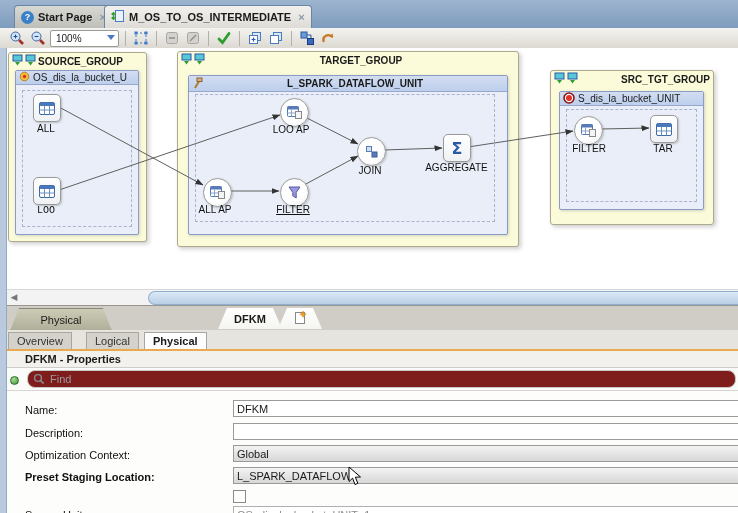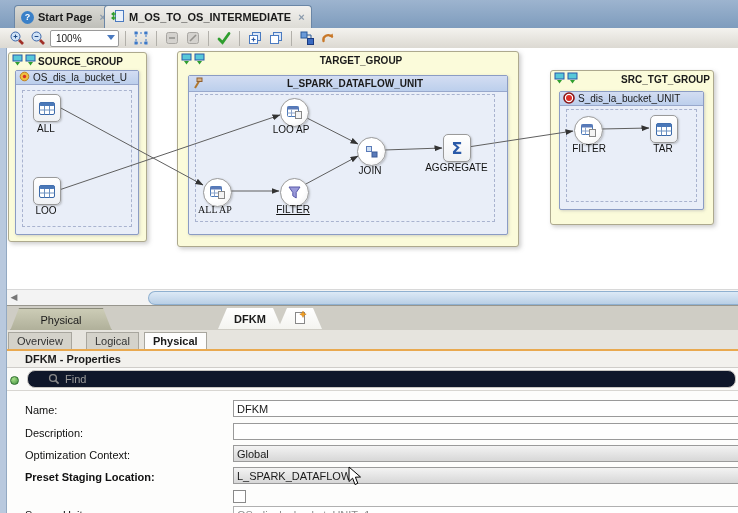--- a/index.html
+++ b/index.html
@@ -77,21 +77,21 @@
   .props{position:absolute;left:0;top:349px;width:738px;height:164px;background:#fdfdfc;
          border-top:2px solid #e9a94f;}
   .props-hd{position:absolute;left:0;top:0;width:738px;height:16px;background:#f2f1ed;
             border-bottom:1px solid #cfcdc9;display:flex;align-items:center;padding-left:25px;
             font-weight:bold;font-size:11px;}
   .findrow{position:absolute;left:0;top:17px;width:738px;height:22px;background:#fbfbf9;
            border-bottom:1px solid #d8d6d2;}
   .gdot{position:absolute;left:10px;top:8px;width:7px;height:7px;border-radius:50%;
         background:radial-gradient(circle at 35% 30%,#a8e088,#3f8f3f);border:1px solid #2f6f2f;}
   .findbox{position:absolute;left:27px;top:2px;right:2px;height:16px;border:1px solid #c9c7c3;
-           border-radius:8px;display:flex;align-items:center;gap:5px;padding-left:20px;background:#0f172a;}
+           border-radius:8px;display:flex;align-items:center;gap:5px;padding-left:5px;background:#7f1d1d;}
   .findph{color:#9a9a9a;font-size:11px;}
   .frm-label{position:absolute;left:25px;font-size:11px;color:#111;white-space:nowrap;}
   .fld{position:absolute;left:233px;width:503px;height:15px;border:1px solid #9a9a9a;
        font-size:11px;display:flex;align-items:center;padding-left:3px;white-space:nowrap;overflow:hidden;}
   .fld.text{background:#fff;}
   .fld.drop{background:linear-gradient(#f3f3f3,#d7d7d7);}
   .fld.dis{background:#fff;border-color:#b0b0b0;color:#8c8c8c;}
   .chk{position:absolute;left:233px;width:11px;height:11px;border:1px solid #8a8a8a;background:#fff;}
   .cursor{position:absolute;left:348px;top:466px;z-index:99;pointer-events:none;}
 </style>
@@ -320,42 +320,42 @@
     <div class="nlabel" style="left:24px;top:75px;width:44px;">ALL</div>
     <div class="node-sq" style="left:33px;top:129px;">
       <svg width="16" height="13" viewBox="0 0 16 13">
           <rect x="0.5" y="0.5" width="15" height="12" rx="1.5" fill="#fff" stroke="#3a68a8"></rect>
           <rect x="0.5" y="0.5" width="15" height="3.5" rx="1.5" fill="#4a78b8"></rect>
           <line x1="5.5" y1="4" x2="5.5" y2="12.5" stroke="#6a90c0"></line>
           <line x1="10.5" y1="4" x2="10.5" y2="12.5" stroke="#6a90c0"></line>
           <line x1="0.5" y1="8" x2="15.5" y2="8" stroke="#6a90c0"></line>
         </svg>
     </div>
-    <div class="nlabel" style="left:24px;top:157px;width:44px;">LOO</div>
+    <div class="nlabel" style="left:24px;top:157px;width:44px;font-family:Liberation Mono, monospace;">LOO</div>
 
     <div class="node-ci" style="left:280px;top:50px;">
       <svg width="15" height="13" viewBox="0 0 15 13">
           <rect x="0.5" y="0.5" width="11" height="10" rx="1" fill="#fff" stroke="#4a78b8"></rect>
           <rect x="0.5" y="0.5" width="11" height="3" fill="#5a7ab8"></rect>
           <line x1="4.5" y1="3.5" x2="4.5" y2="10.5" stroke="#8aa4cc"></line>
           <line x1="0.5" y1="7" x2="11.5" y2="7" stroke="#8aa4cc"></line>
           <rect x="8.5" y="5.5" width="6" height="7" fill="#f4f4f4" stroke="#888"></rect>
         </svg>
     </div>
     <div class="nlabel" style="left:260px;top:76px;width:62px;">LOO AP</div>
     <div class="node-ci" style="left:203px;top:130px;">
       <svg width="15" height="13" viewBox="0 0 15 13">
           <rect x="0.5" y="0.5" width="11" height="10" rx="1" fill="#fff" stroke="#4a78b8"></rect>
           <rect x="0.5" y="0.5" width="11" height="3" fill="#5a7ab8"></rect>
           <line x1="4.5" y1="3.5" x2="4.5" y2="10.5" stroke="#8aa4cc"></line>
           <line x1="0.5" y1="7" x2="11.5" y2="7" stroke="#8aa4cc"></line>
           <rect x="8.5" y="5.5" width="6" height="7" fill="#f4f4f4" stroke="#888"></rect>
         </svg>
     </div>
-    <div class="nlabel" style="left:184px;top:156px;width:62px;font-family:Liberation Serif, serif;">ALL AP</div>
+    <div class="nlabel" style="left:184px;top:156px;width:62px;">ALL AP</div>
     <div class="node-ci" style="left:280px;top:130px;">
       <svg width="13" height="13" viewBox="0 0 13 13">
           <path d="M1 1 H12 L8.2 6.5 V12 L4.8 9.8 V6.5 Z" fill="#9a9ada" stroke="#5858a8"></path>
         </svg>
     </div>
     <div class="nlabel" style="left:262px;top:156px;width:62px;text-decoration:underline;">FILTER</div>
     <div class="node-ci" style="left:357px;top:89px;">
       <svg width="13" height="13" viewBox="0 0 13 13">
           <line x1="4" y1="4" x2="9" y2="9" stroke="#5a7ab8"></line>
           <rect x="1.5" y="1.5" width="5" height="5" fill="#cfe0f4" stroke="#5a7ab8"></rect>

